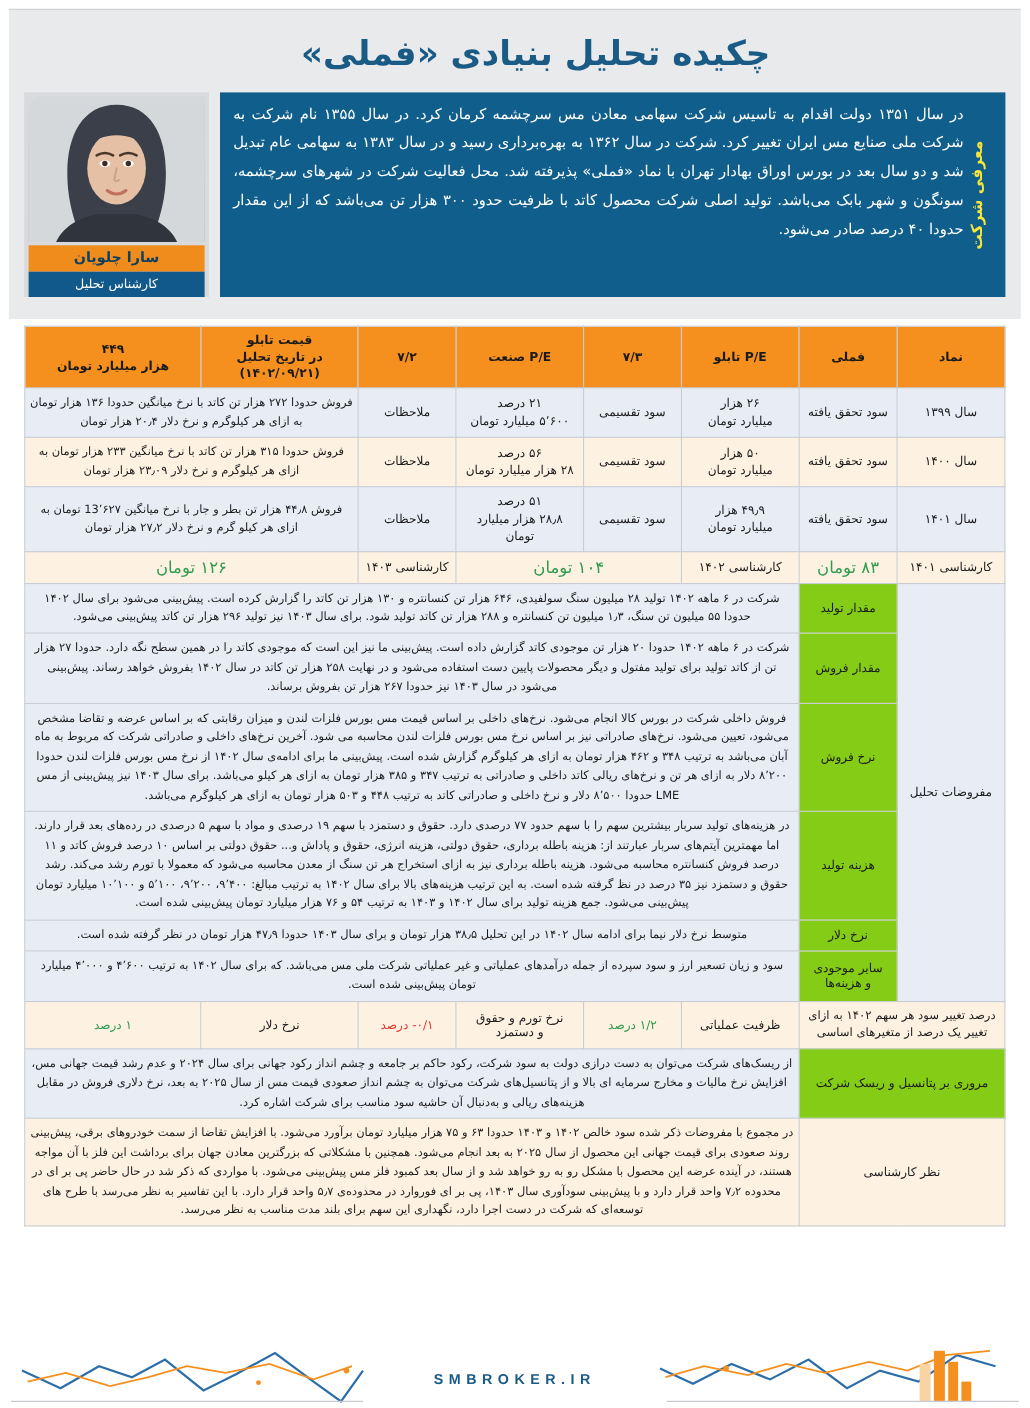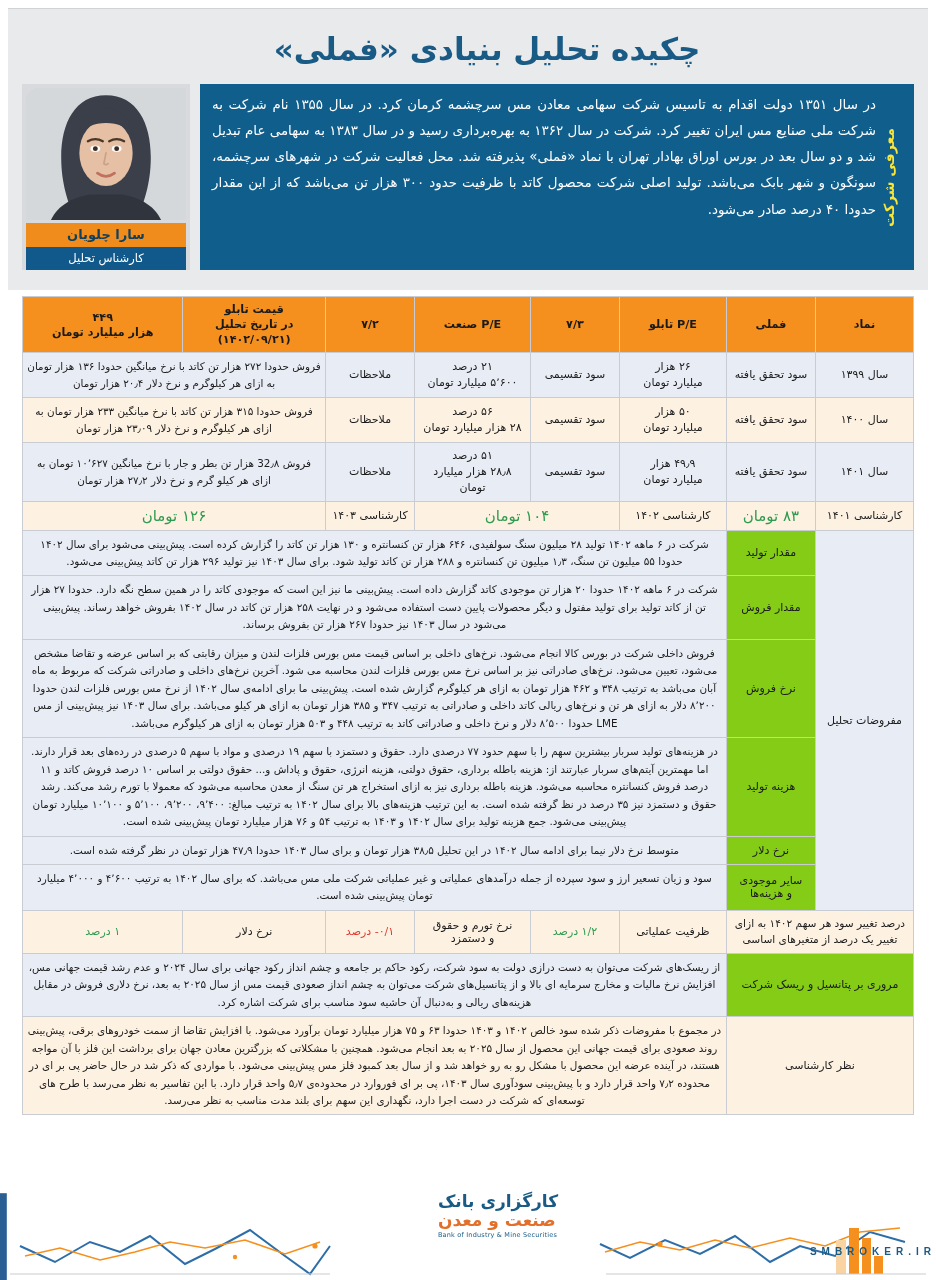--- a/index.html
+++ b/index.html
@@ -166,22 +166,22 @@
     display:flex; flex-direction:row-reverse;
     align-items:center; justify-content:center; gap:8px;
   }
   .brand-mark { width:52px; height:52px; }
   .brand-lines { display:flex; flex-direction:column; align-items:flex-end; line-height:1; }
   .bl1 { color:#1a5b86; font-size:17px; font-weight:bold; letter-spacing:-0.5px; }
   .bl2 { color:#e2702a; font-size:17px; font-weight:bold; letter-spacing:-0.5px; margin-top:2px;}
   .bl3 { color:#1a5b86; font-size:6.5px; margin-top:3px; letter-spacing:0.2px; }
   .smbroker {
     position:absolute; left:0; right:0; top:62px;
-    color:#1a5b86;
-    font-size:10px; font-weight:bold; letter-spacing:5px;
+    text-align:center; color:#1a5b86;
+    font-size:13px; font-weight:bold; letter-spacing:5px;
     font-family:"Liberation Sans", sans-serif;
   }
 </style>
 </head>
 <body>
 
 <div class="page">
 
   <div class="top-band">
     <div class="title-bar">
@@ -312,21 +312,21 @@
           <td class="y">
             <span class="cellline">۴۹٫۹ هزار</span>
             <span class="cellline">میلیارد تومان</span>
           </td>
           <td class="y">سود تقسیمی</td>
           <td class="y">
             <span class="cellline">۵۱ درصد</span>
             <span class="cellline">۲۸٫۸ هزار میلیارد تومان</span>
           </td>
           <td class="y">ملاحظات</td>
-          <td class="y note" colspan="2">فروش 32٫۸ هزار تن بطر و جار با نرخ میانگین ۱۰٬۶۲۷ تومان به ازای هر کیلو گرم و نرخ دلار ۲۷٫۲ هزار تومان</td>
+          <td class="y note" colspan="2">فروش ۴۴٫۸ هزار تن بطر و جار با نرخ میانگین 13٬۶۲۷ تومان به ازای هر کیلو گرم و نرخ دلار ۲۷٫۲ هزار تومان</td>
         </tr>
 
         <tr>
           <td class="plain-cell">کارشناسی ۱۴۰۱</td>
           <td class="green-cell">۸۳ تومان</td>
           <td class="plain-cell">کارشناسی ۱۴۰۲</td>
           <td class="green-cell" colspan="2">۱۰۴ تومان</td>
           <td class="plain-cell">کارشناسی ۱۴۰۳</td>
           <td class="green-cell" colspan="2">۱۲۶ تومان</td>
         </tr>
@@ -411,32 +411,17 @@
 
       <rect x="836" y="56" width="10" height="34" fill="#fad3a3"></rect>
       <rect x="849" y="44" width="10" height="46" fill="#f5901e"></rect>
       <rect x="862" y="54" width="9" height="36" fill="#f5901e"></rect>
       <rect x="874" y="72" width="9" height="18" fill="#f5901e"></rect>
 
       <line x1="10" y1="90" x2="330" y2="90" stroke="#c7cbd0" stroke-width="1.2"></line>
       <line x1="606" y1="90" x2="926" y2="90" stroke="#c7cbd0" stroke-width="1.2"></line>
     </svg>
 
-    <div class="brand">
-      <div class="brand-mark">
-        <svg viewBox="0 0 60 60">
-          <rect x="2" y="2" width="56" height="56" fill="#2a5f93"></rect>
-          <path d="M12 12 L30 26 L48 12 L48 20 L34 31 L48 42 L48 50 L30 36 L12 50 L12 42 L26 31 L12 20 Z" fill="#ffffff"></path>
-          <circle cx="30" cy="31" r="5" fill="#2a5f93"></circle>
-          <path d="M26 31 L30 36 L34 31 L30 26 Z" fill="#ffffff"></path>
-        </svg>
-      </div>
-      <div class="brand-lines">
-        <div class="bl1">کارگزاری بانک</div>
-        <div class="bl2">صنعت و معدن</div>
-        <div class="bl3">Bank of Industry &amp; Mine Securities</div>
-      </div>
-    </div>
 
     <div class="smbroker">SMBROKER.IR</div>
   </div>
 
 </div>
 
 </body></html>

